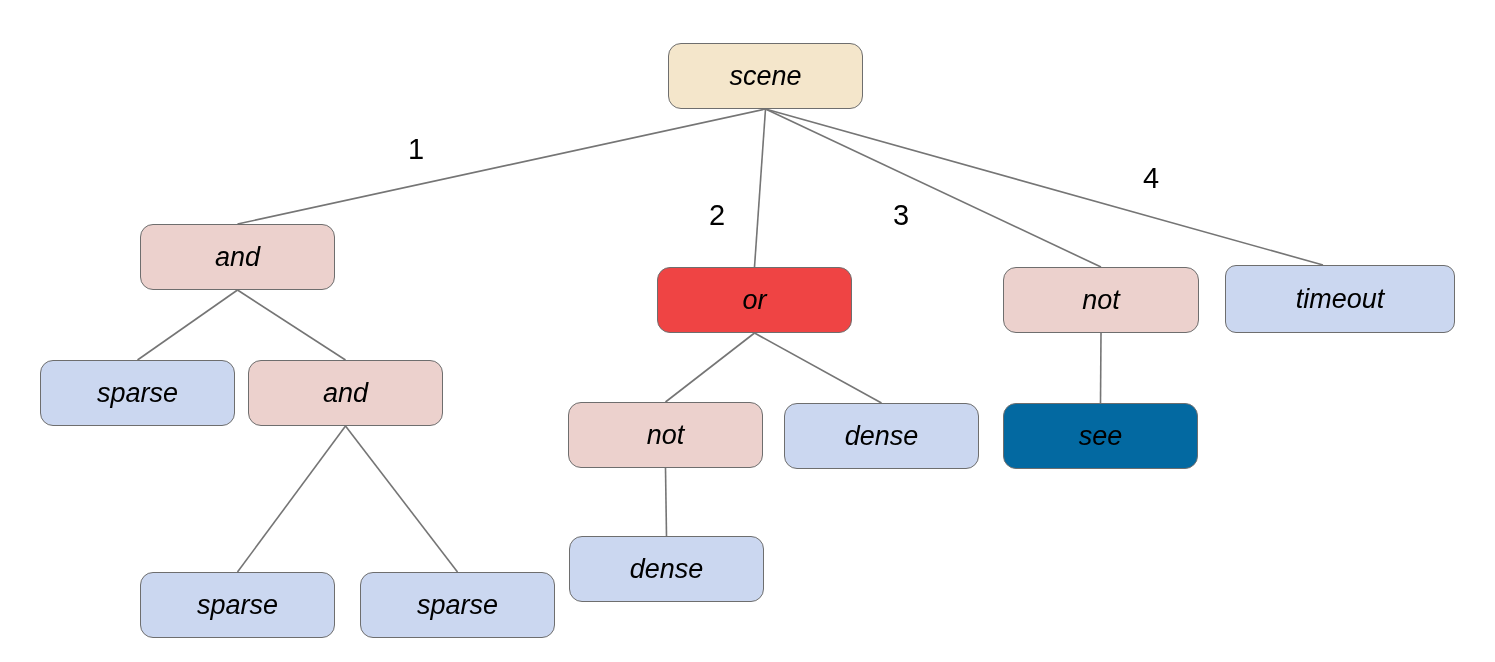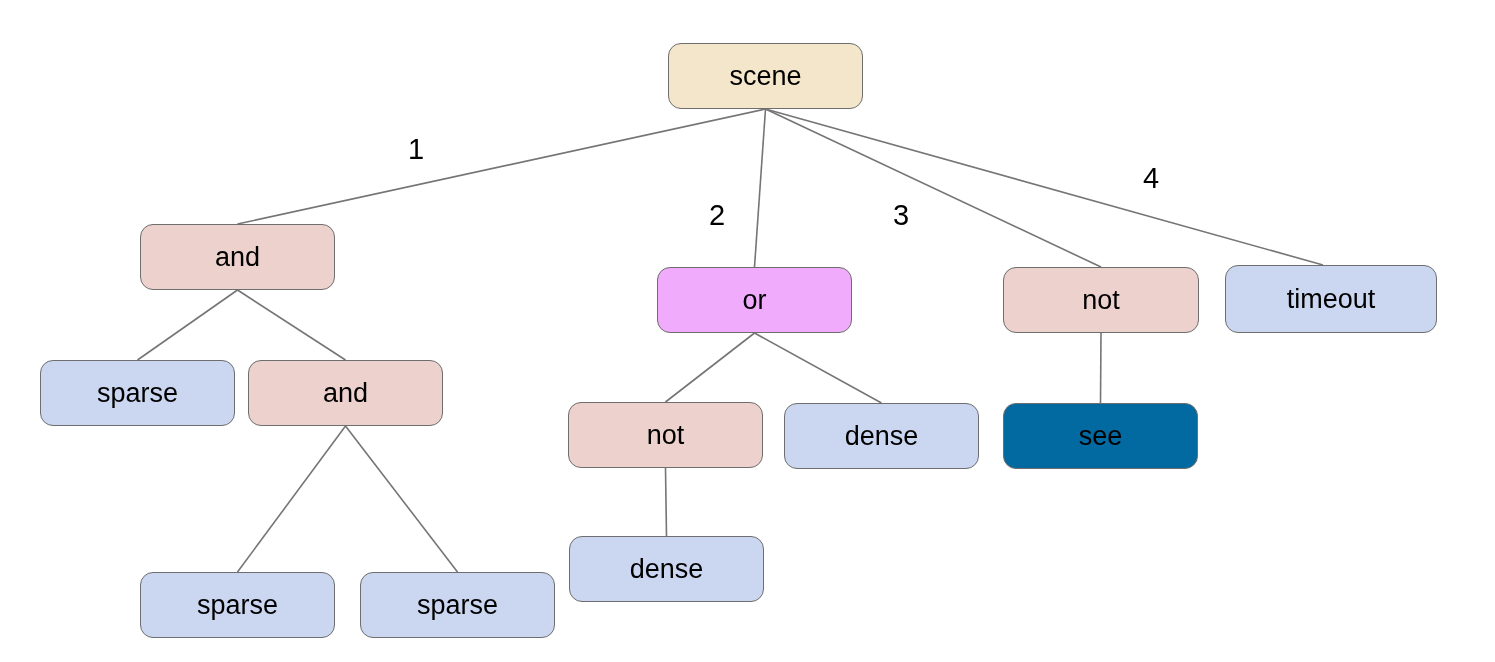--- a/index.html
+++ b/index.html
@@ -27,20 +27,21 @@
     stroke-width: 1.6;
   }
   .node {
     position: absolute;
     box-sizing: border-box;
     border: 1.6px solid #6e6e6e;
     border-radius: 13px;
     display: flex;
     align-items: center;
     justify-content: center;
+    font-style: italic;
   }
   .node-label {
     font-size: 27px;
     color: #000000;
     line-height: 1;
     white-space: nowrap;
   }
   .edge-label {
     position: absolute;
     transform: translate(-50%, -50%);
@@ -75,29 +76,29 @@
   <div class="edge-label" style="left:1151px; top:178px;">4</div>
 
   <div class="node" style="left: 668px; top: 43px; width: 195px; height: 66px; background-color: rgb(244, 230, 203); border-color: rgb(110, 110, 110);">
     <span class="node-label">scene</span>
   </div>
 
   <div class="node" style="left: 140px; top: 224px; width: 195px; height: 66px; background-color: rgb(236, 209, 205); border-color: rgb(110, 110, 110);">
     <span class="node-label">and</span>
   </div>
 
-  <div class="node" style="left: 657px; top: 267px; width: 195px; height: 66px; background-color: #f0abfc; border-color: rgb(110, 110, 110);">
+  <div class="node" style="left: 657px; top: 267px; width: 195px; height: 66px; background-color: #ef4444; border-color: rgb(110, 110, 110);">
     <span class="node-label">or</span>
   </div>
 
   <div class="node" style="left: 1003px; top: 267px; width: 196px; height: 66px; background-color: rgb(236, 209, 205); border-color: rgb(110, 110, 110);">
     <span class="node-label">not</span>
   </div>
 
-  <div class="node" style="left: 1225px; top: 265px; width: 212px; height: 68px; background-color: rgb(203, 215, 240); border-color: rgb(110, 110, 110);">
+  <div class="node" style="left: 1225px; top: 265px; width: 230px; height: 68px; background-color: rgb(203, 215, 240); border-color: rgb(110, 110, 110); border-radius: 11px;">
     <span class="node-label">timeout</span>
   </div>
 
   <div class="node" style="left: 40px; top: 360px; width: 195px; height: 66px; background-color: rgb(203, 215, 240); border-color: rgb(110, 110, 110);">
     <span class="node-label">sparse</span>
   </div>
 
   <div class="node" style="left: 248px; top: 360px; width: 195px; height: 66px; background-color: rgb(236, 209, 205); border-color: rgb(110, 110, 110);">
     <span class="node-label">and</span>
   </div>

